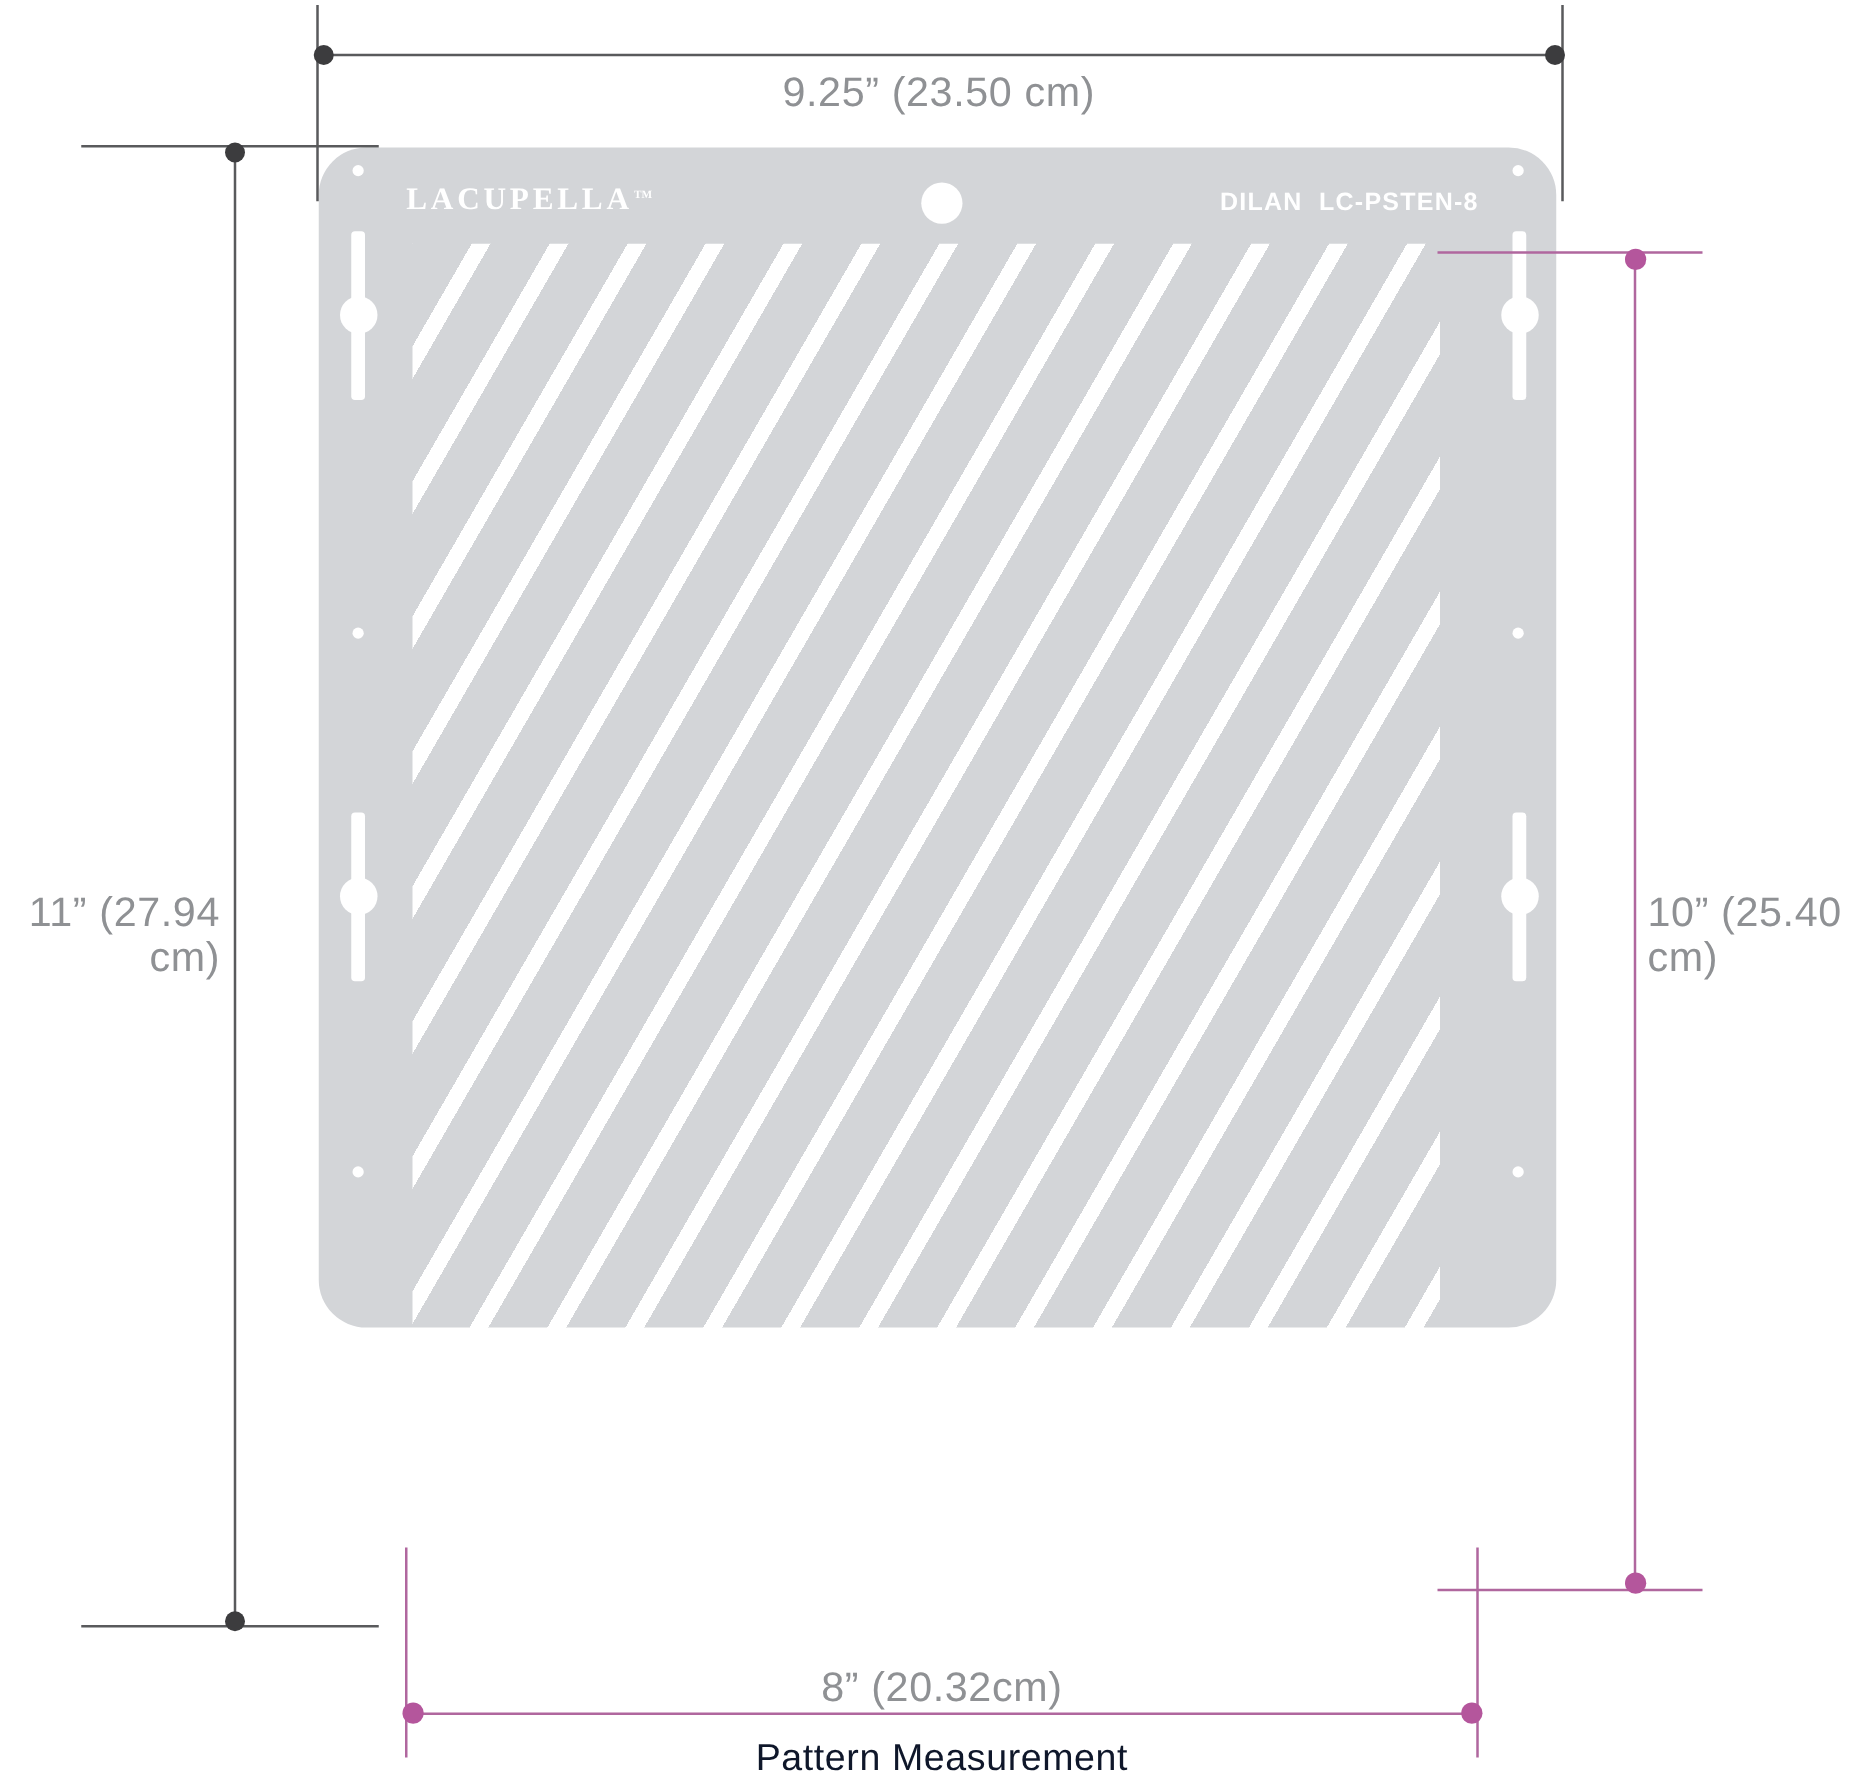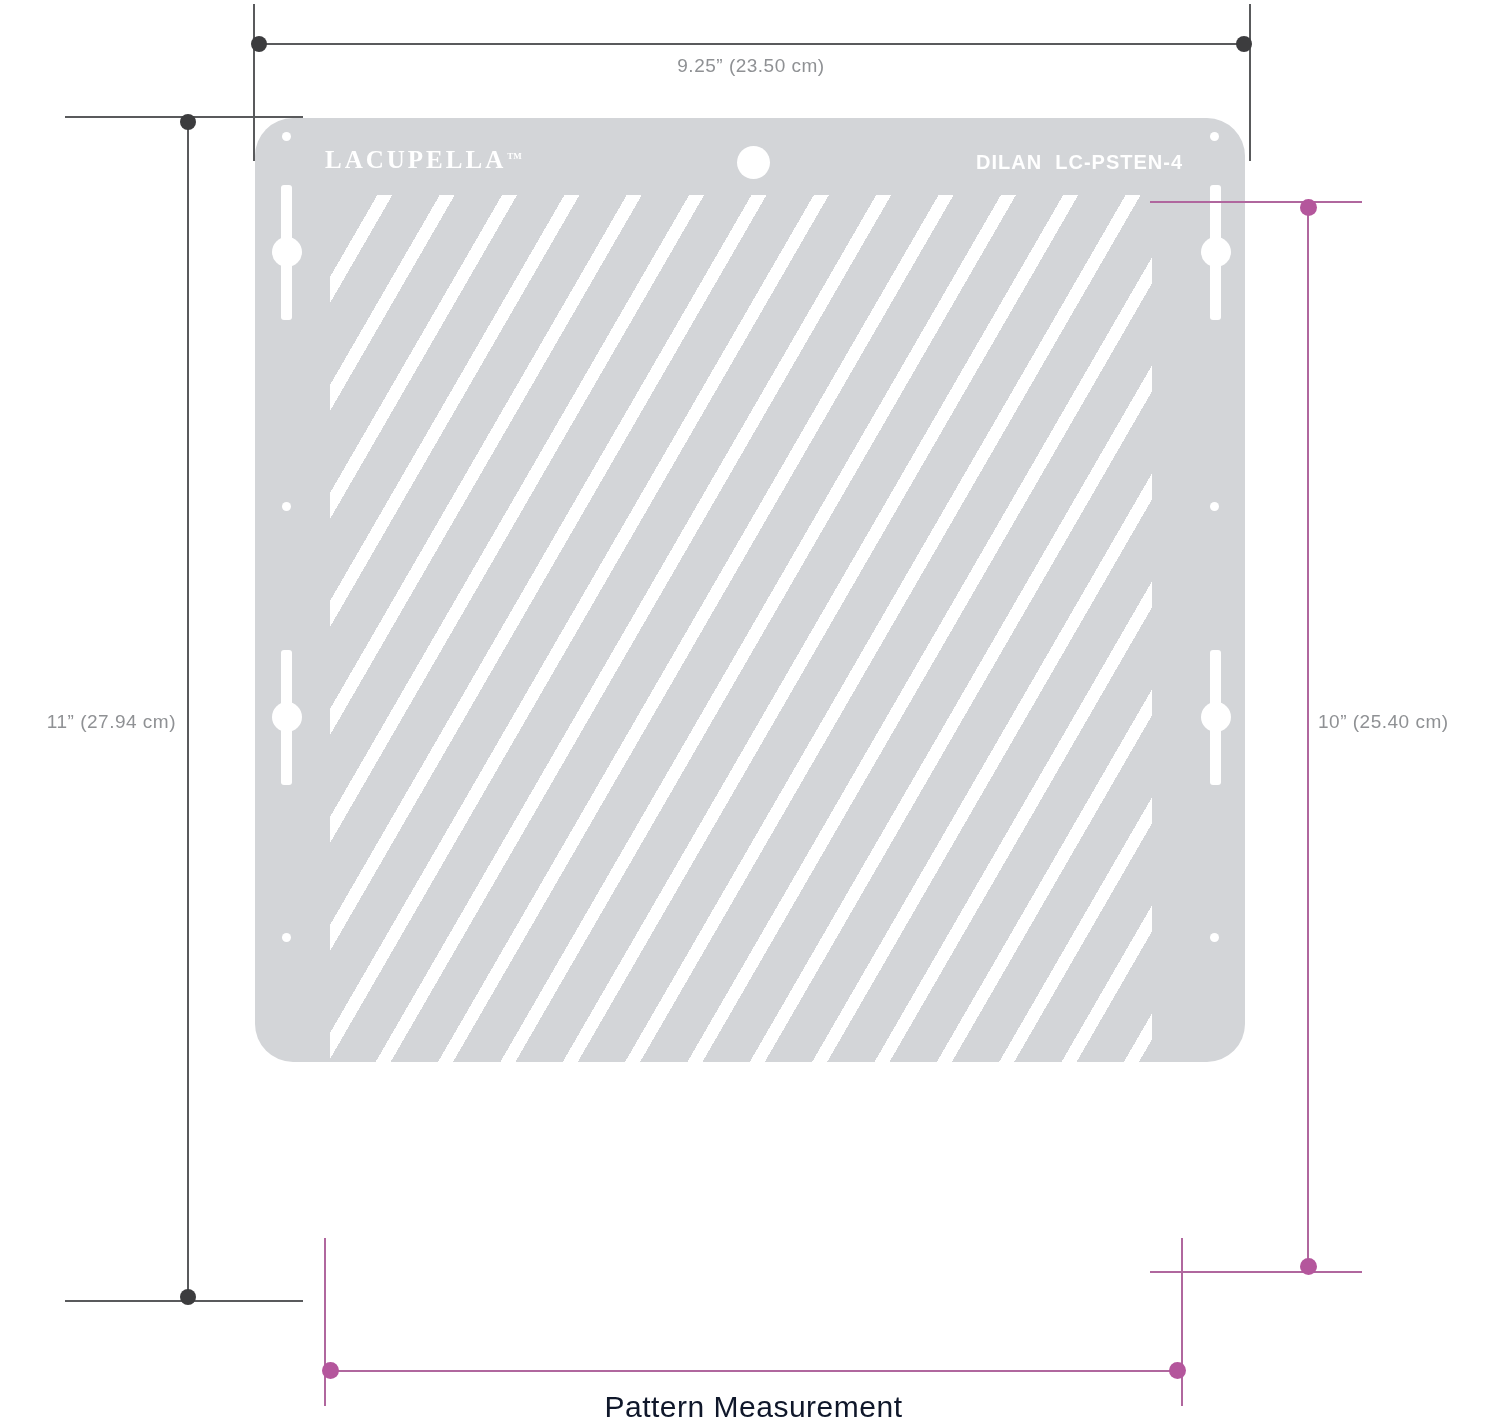--- a/index.html
+++ b/index.html
@@ -35,38 +35,38 @@
   .edge-dot{position:absolute;width:9px;height:9px;border-radius:50%;background:#ffffff;}
 
   
   .anno{position:absolute;z-index:3;}
   .h-line{position:absolute;height:2px;background:#595a5c;}
   .v-line{position:absolute;width:2px;background:#595a5c;}
   .h-line.pink,.v-line.pink{background:#b0679e;}
   .dim-dot{position:absolute;width:16px;height:16px;border-radius:50%;background:#3c3c3e;}
   .dim-dot.pink{width:17px;height:17px;background:#b4569c;}
 
-  .dim-text{position:absolute;color:#8f9194;font-size:19px;line-height:1.1;letter-spacing:0.5px;}
+  .dim-text{position:absolute;color:#8f9194;font-size:33px;line-height:1.1;letter-spacing:0.5px;}
   .dim-title{left:258px;top:0px;width:986px;text-align:center;font-size:27px;}
   .dim-val-top{left:258px;top:56px;width:986px;text-align:center;}
   .dim-val-left{left:-6px;top:712px;width:182px;text-align:right;}
   .dim-val-right{left:1318px;top:712px;width:210px;text-align:left;}
   .dim-val-bottom{left:330px;top:1332px;width:847px;text-align:center;}
   .pattern-title{left:330px;top:1390px;width:847px;text-align:center;font-size:30px;color:#0f172a;}
 </style>
 </head>
 <body>
 
 <div class="canvas">
 
   <div class="plate">
 
     <div class="brand"><span>LACUPELLA</span><span class="tm">TM</span></div>
 
-    <div class="model">DILAN  LC-PSTEN-4</div>
+    <div class="model">DILAN  LC-PSTEN-8</div>
 
     <div class="hang-hole"></div>
 
     <div class="stripes"></div>
 
     <div class="slot-bar" style="left:26px;top:67px;"></div>
     <div class="slot-circle" style="left:17px;top:119px;"></div>
     <div class="slot-bar" style="left:26px;top:532px;"></div>
     <div class="slot-circle" style="left:17px;top:584px;"></div>
     <div class="slot-bar" style="left:26px;top:984px;"></div>
@@ -108,15 +108,16 @@
   <div class="anno v-line pink" style="left:1307px;top:207px;height:1060px;"></div>
   <div class="anno dim-dot pink" style="left:1300px;top:199px;"></div>
   <div class="anno dim-dot pink" style="left:1300px;top:1258px;"></div>
   <div class="anno dim-text dim-val-right">10” (25.40 cm)</div>
 
   <div class="anno v-line pink" style="left:324px;top:1238px;height:168px;"></div>
   <div class="anno v-line pink" style="left:1181px;top:1238px;height:168px;"></div>
   <div class="anno h-line pink" style="left:330px;top:1370px;width:847px;"></div>
   <div class="anno dim-dot pink" style="left:322px;top:1362px;"></div>
   <div class="anno dim-dot pink" style="left:1169px;top:1362px;"></div>
+  <div class="anno dim-text dim-val-bottom">8” (20.32cm)</div>
   <div class="anno dim-text pattern-title">Pattern Measurement</div>
 
 </div>
 
 </body></html>

